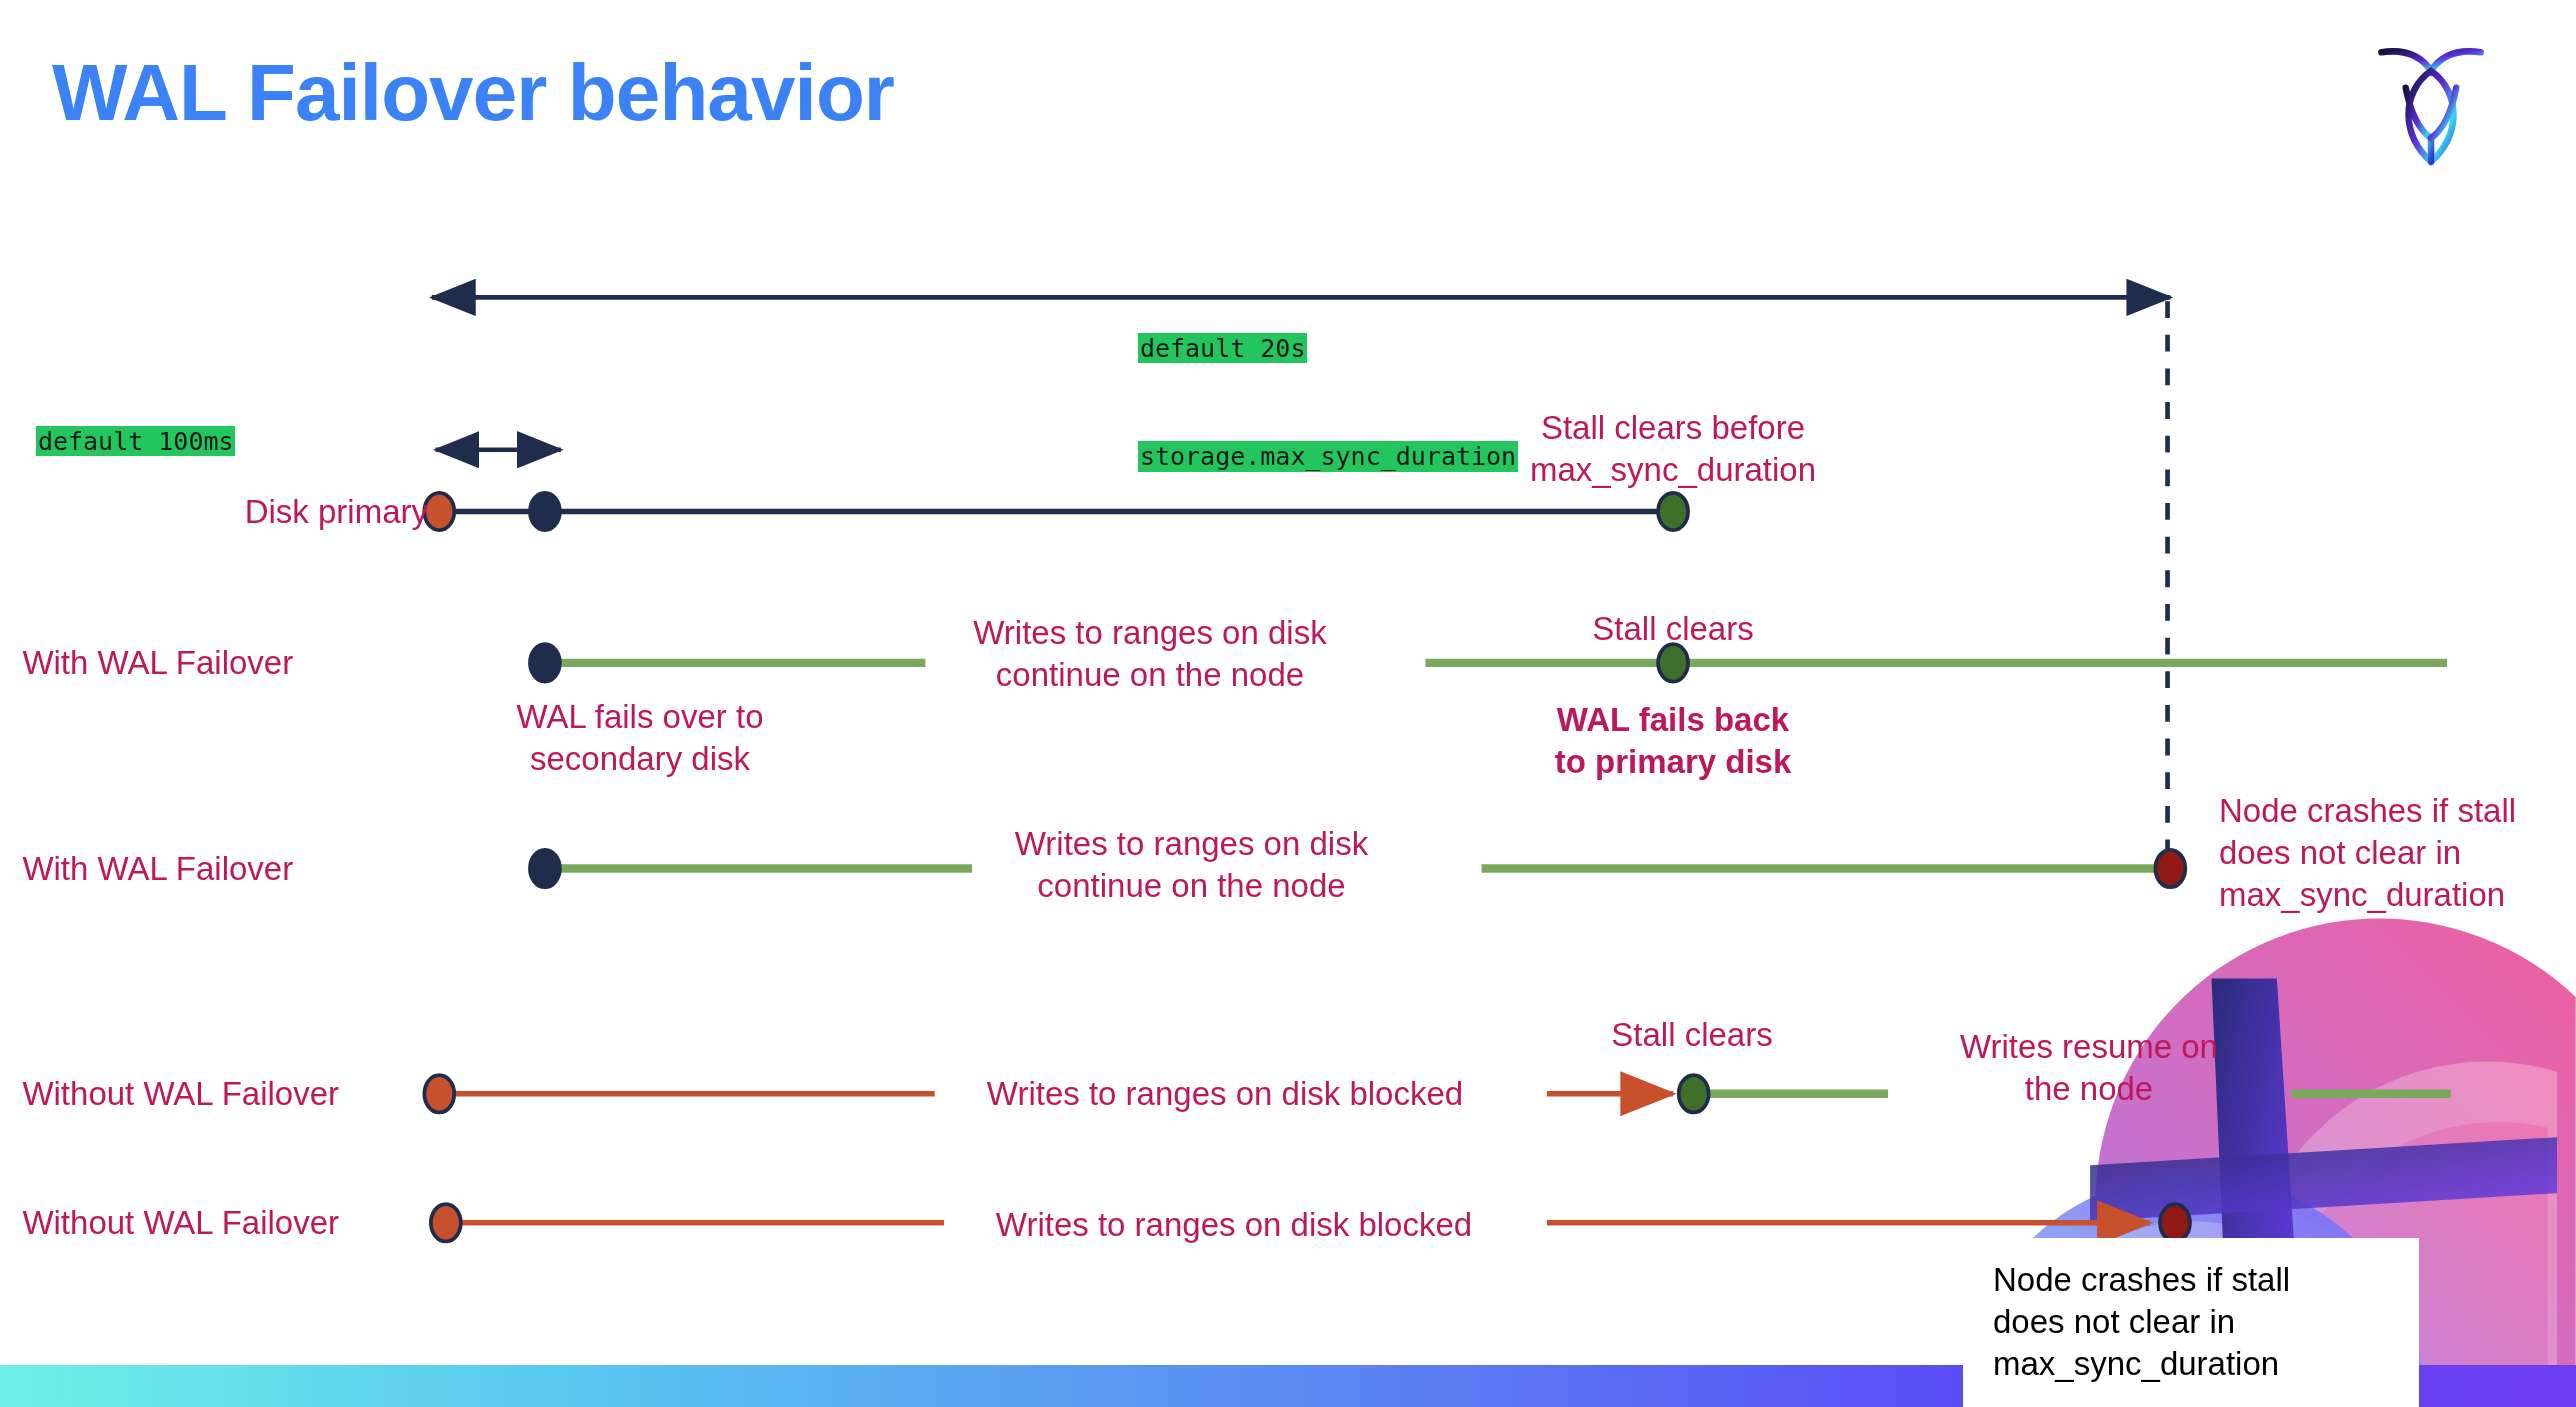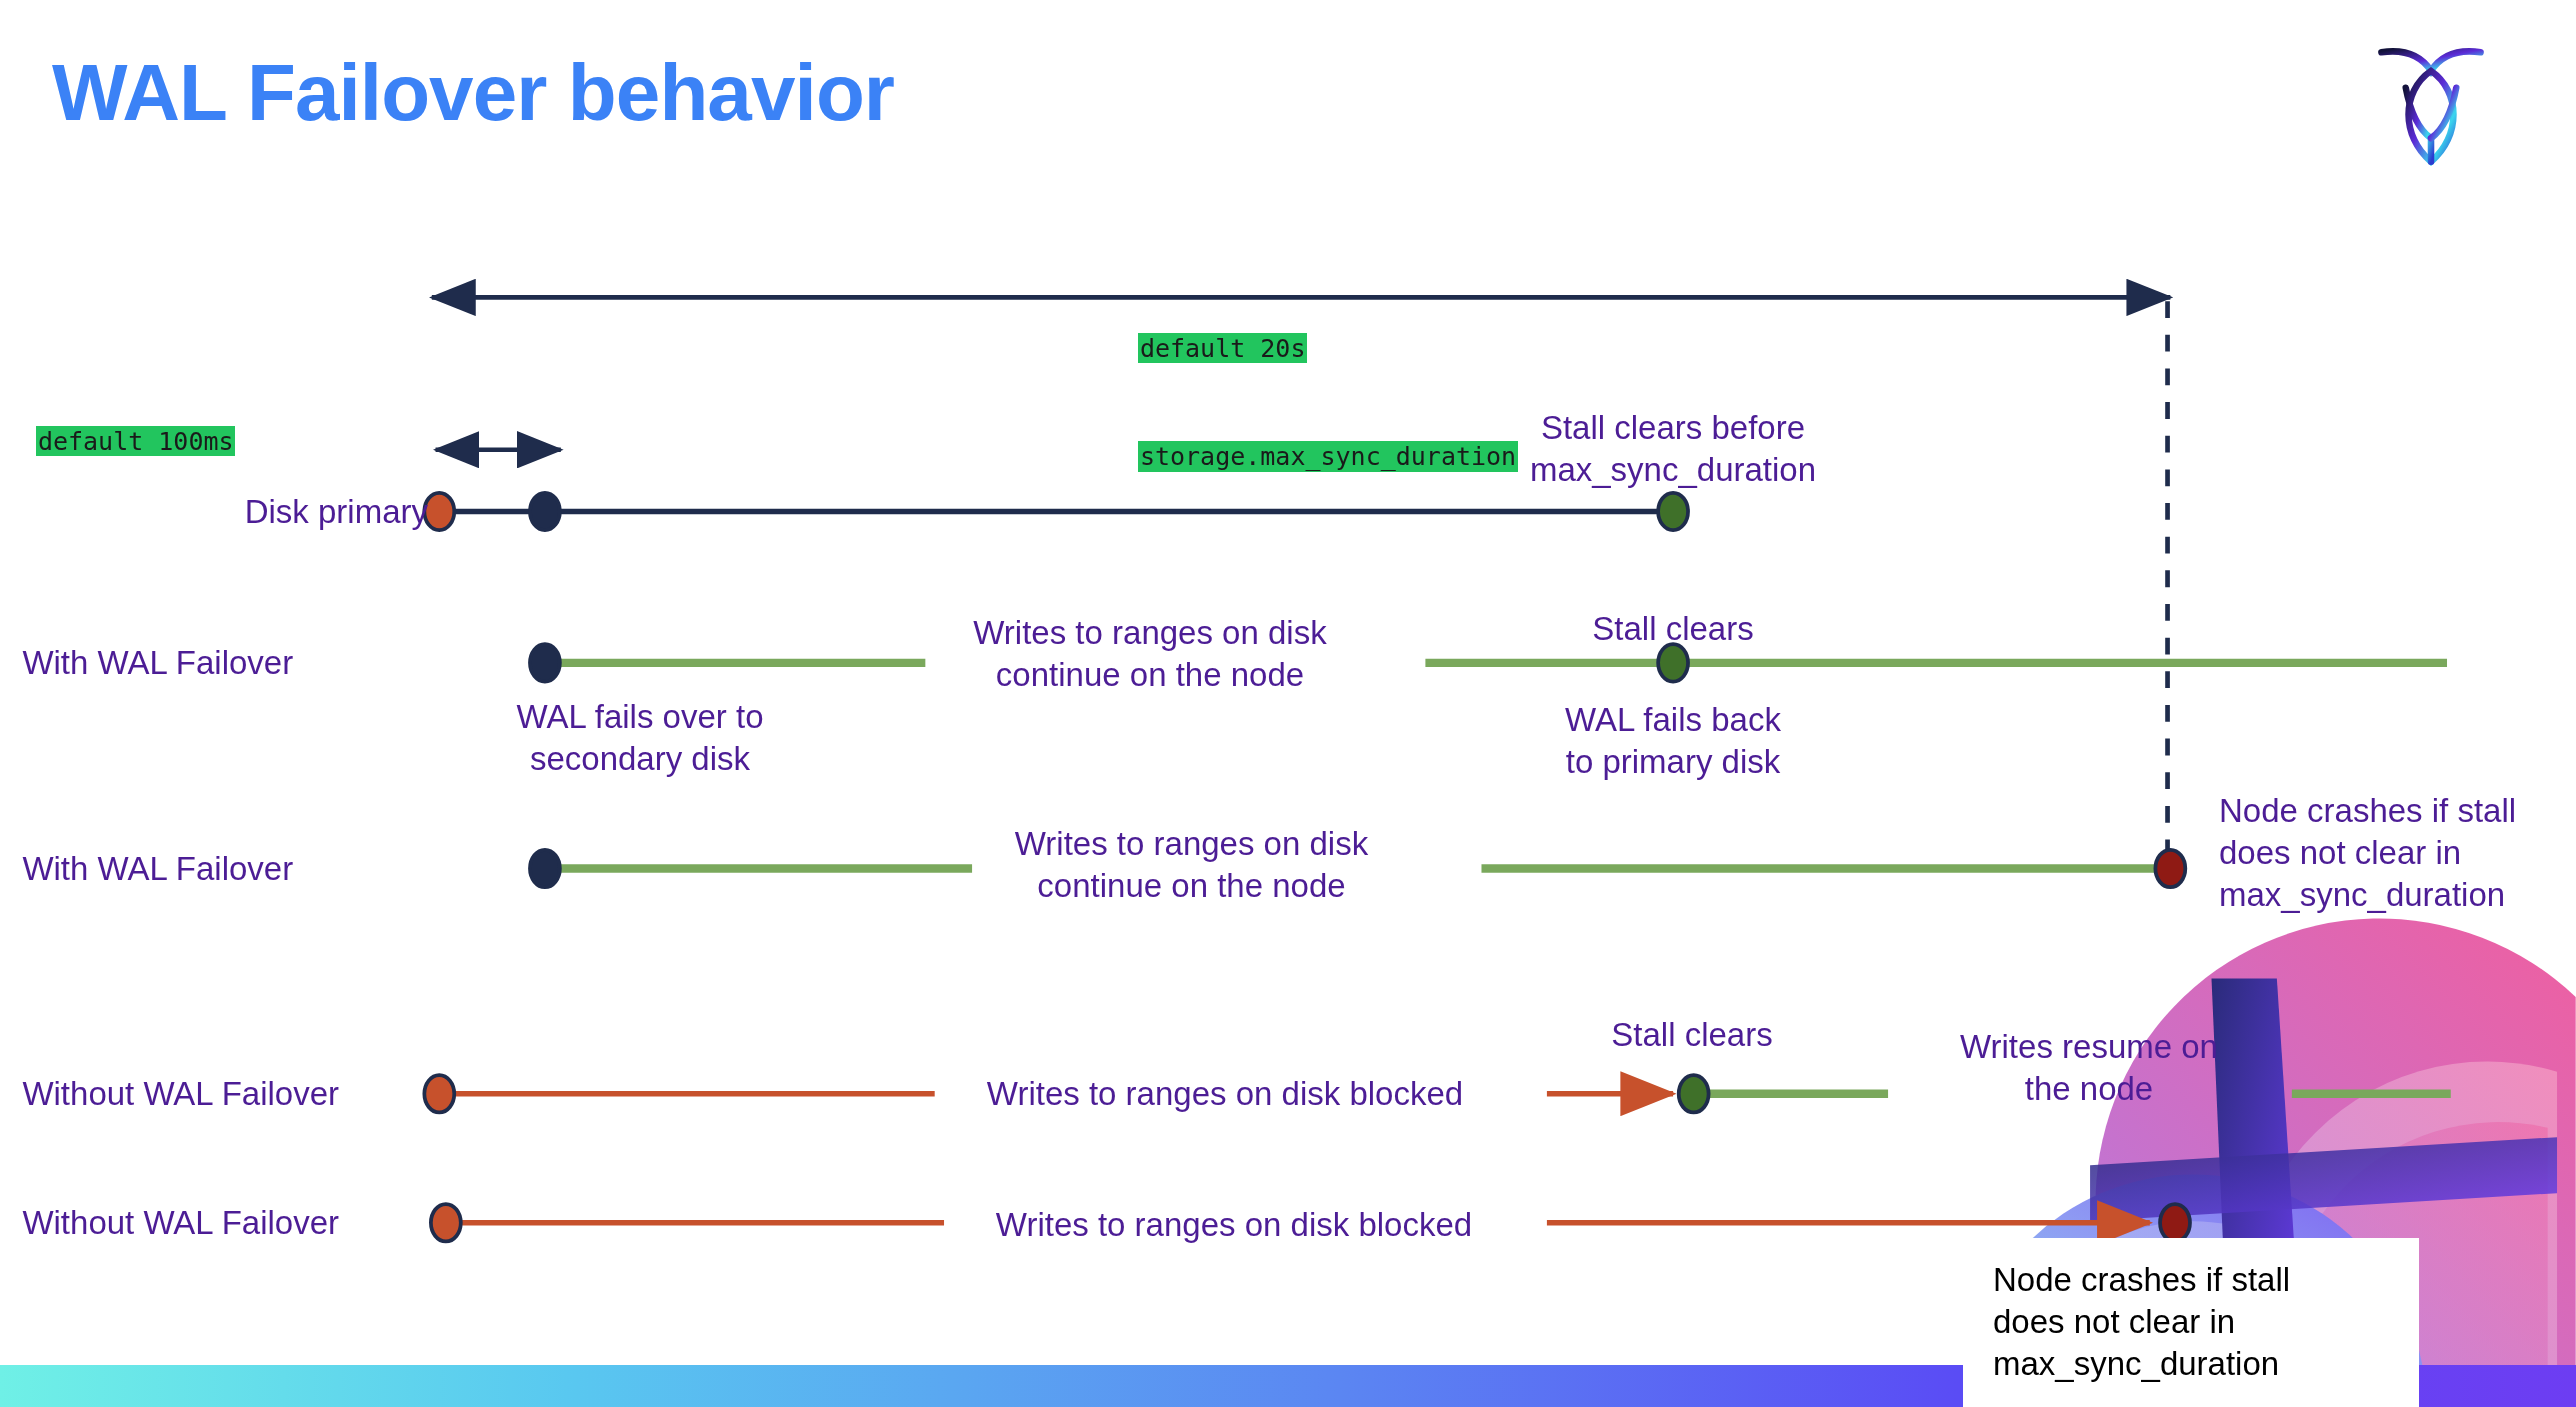--- a/index.html
+++ b/index.html
@@ -28,21 +28,21 @@
     position:absolute;
     font-family:"DejaVu Sans Mono", monospace;
     font-size:25px;line-height:1.45;color:#1a1a1a;
     white-space:pre;
   }
   .code-block span{background:#22c55e;padding:0.9px 1.9px;}
 
   
   .lbl{
     position:absolute;
-    font-size:33px;color:#4c1d95;line-height:1.28;
+    font-size:33px;color:#be185d;line-height:1.28;
     white-space:pre-line;
   }
   .lbl.ctr{text-align:center;}
   .lbl.left{text-align:left;}
 
   
   .vec{position:absolute;left:0;top:0;width:2576px;height:1408px;pointer-events:none;}
 
   
   .fan{position:absolute;right:0;bottom:0;width:673px;height:523px;overflow:hidden;}
@@ -223,21 +223,21 @@
 max_sync_duration</div>
 
   <div class="lbl ctr" style="left:467px;top:696px;width:346px;">WAL fails over to
 secondary disk</div>
 
   <div class="lbl ctr" style="left:935px;top:612px;width:430px;">Writes to ranges on disk
 continue on the node</div>
 
   <div class="lbl ctr" style="left:1533px;top:608px;width:280px;">Stall clears</div>
 
-  <div class="lbl ctr" style="left:1519px;top:699px;width:308px;">WAL fails  back
+  <div class="lbl ctr" style="left:1519px;top:699px;width:308px;font-weight:bold;">WAL fails  back
 to primary disk</div>
 
   <div class="lbl ctr" style="left:972px;top:823px;width:439px;">Writes to ranges on disk
 continue on the node</div>
 
   <div class="lbl left" style="left:2219px;top:790px;width:355px;">Node crashes if stall
 does not clear in
 max_sync_duration</div>
 
   <div class="lbl ctr" style="left:935px;top:1073px;width:580px;">Writes to ranges on disk  blocked</div>

